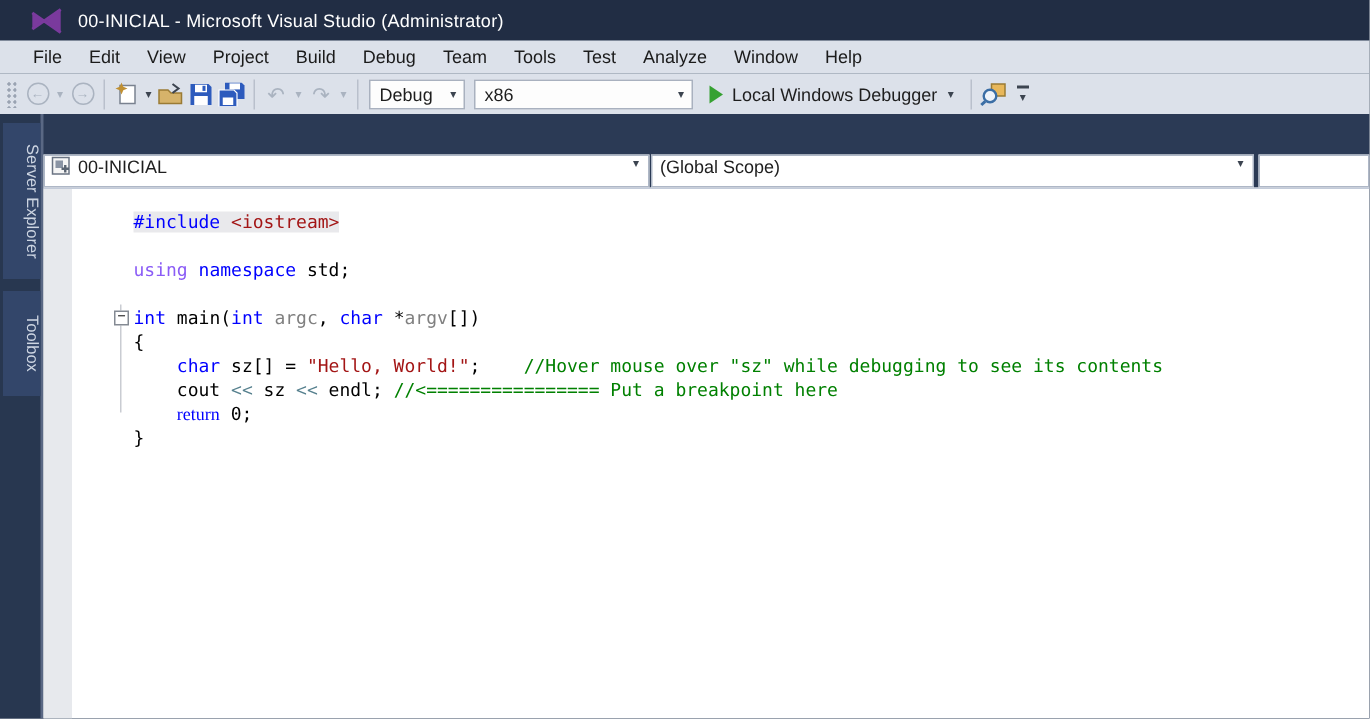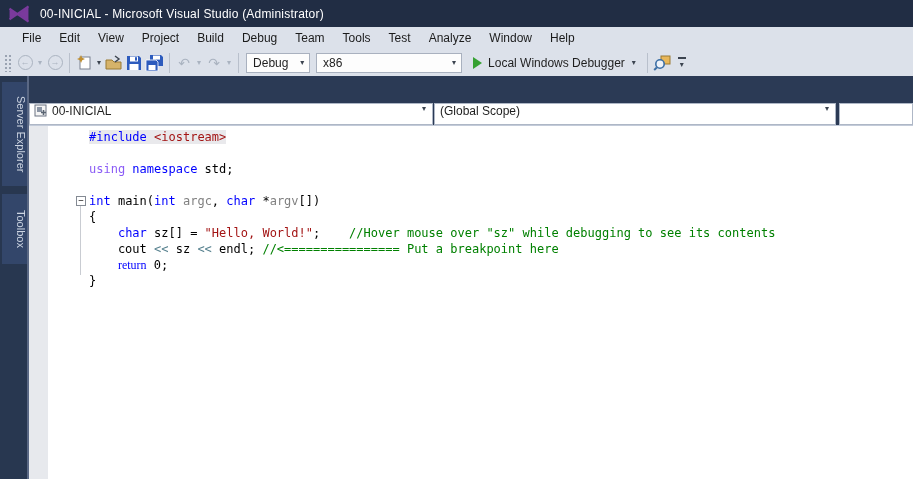--- a/index.html
+++ b/index.html
@@ -1,20 +1,20 @@
 <!DOCTYPE html>
 <html><head>
 <meta charset="utf-8">
 <style>
   * { margin:0; padding:0; box-sizing:border-box; }
   html,body { width:913px; height:479px; overflow:hidden; }
   body { font-family:"Liberation Sans", sans-serif; font-size:12px; color:#1e1e1e; background:#2b3a55; }
 
   
-  .titlebar { height:27px; background:#212d44; display:flex; align-items:center; padding-left:8px; }
+  .titlebar { height:27px; background:#212d44; display:flex; align-items:center; padding-left:20px; }
   .vs-logo { width:22px; height:18px; margin-right:10px; }
   .title-text { color:#ffffff; font-size:12px; letter-spacing:.2px; }
 
   
   .menubar { height:22px; background:#dce1ea; display:flex; align-items:center; padding-left:13px; }
   .menu-item { padding:3px 9px; color:#1b1b1b; cursor:default; }
 
   
   .toolbar { height:27px; background:#dce1ea; display:flex; align-items:center; padding-left:2px; }
   .grip { width:7px; height:18px; margin:0 4px 0 2px;
@@ -54,21 +54,21 @@
   .nav-drop .nd-label { flex:1; padding:0 5px; white-space:nowrap; overflow:hidden; }
   .nav-drop .combo-caret { width:16px; text-align:center; font-size:8px; color:#3c4450; }
   .nd-1 { width:404px; }
   .nd-2 { width:402px; margin-left:1px; }
   .nd-3 { flex:1; margin-left:3px; }
   .proj-ico { width:13px; height:13px; margin-left:4px; flex:none; }
 
   
   .editor { position:absolute; left:29px; right:0; top:49px; bottom:0; background:#ffffff; border-top:1px solid #c3cbd9; }
   .ed-margin { position:absolute; left:0; top:0; bottom:0; width:19px; background:#e7e9ed; }
-  .code { position:absolute; left:0; top:0; right:0; bottom:0; padding-top:3px;
+  .code { position:absolute; left:0; top:0; right:0; bottom:0; padding-top:14px;
           font-family:"DejaVu Sans Mono","Liberation Mono", monospace; font-size:12px; line-height:16px; }
   .code-line { position:relative; height:16px; padding-left:60px; white-space:pre; }
   .code-line.hl .line-text { background:#e9e9ec; }
   .fold { position:absolute; left:47px; top:3px; width:10px; height:10px; background:#ffffff;
           border:1px solid #848a93; color:#1e1e1e; font-size:9px; line-height:7px; text-align:center; }
   .brace-guide { position:absolute; left:51px; top:77px; width:1px; height:72px; background:#c9ccd2; }
 </style>
 </head>
 <body>
 

